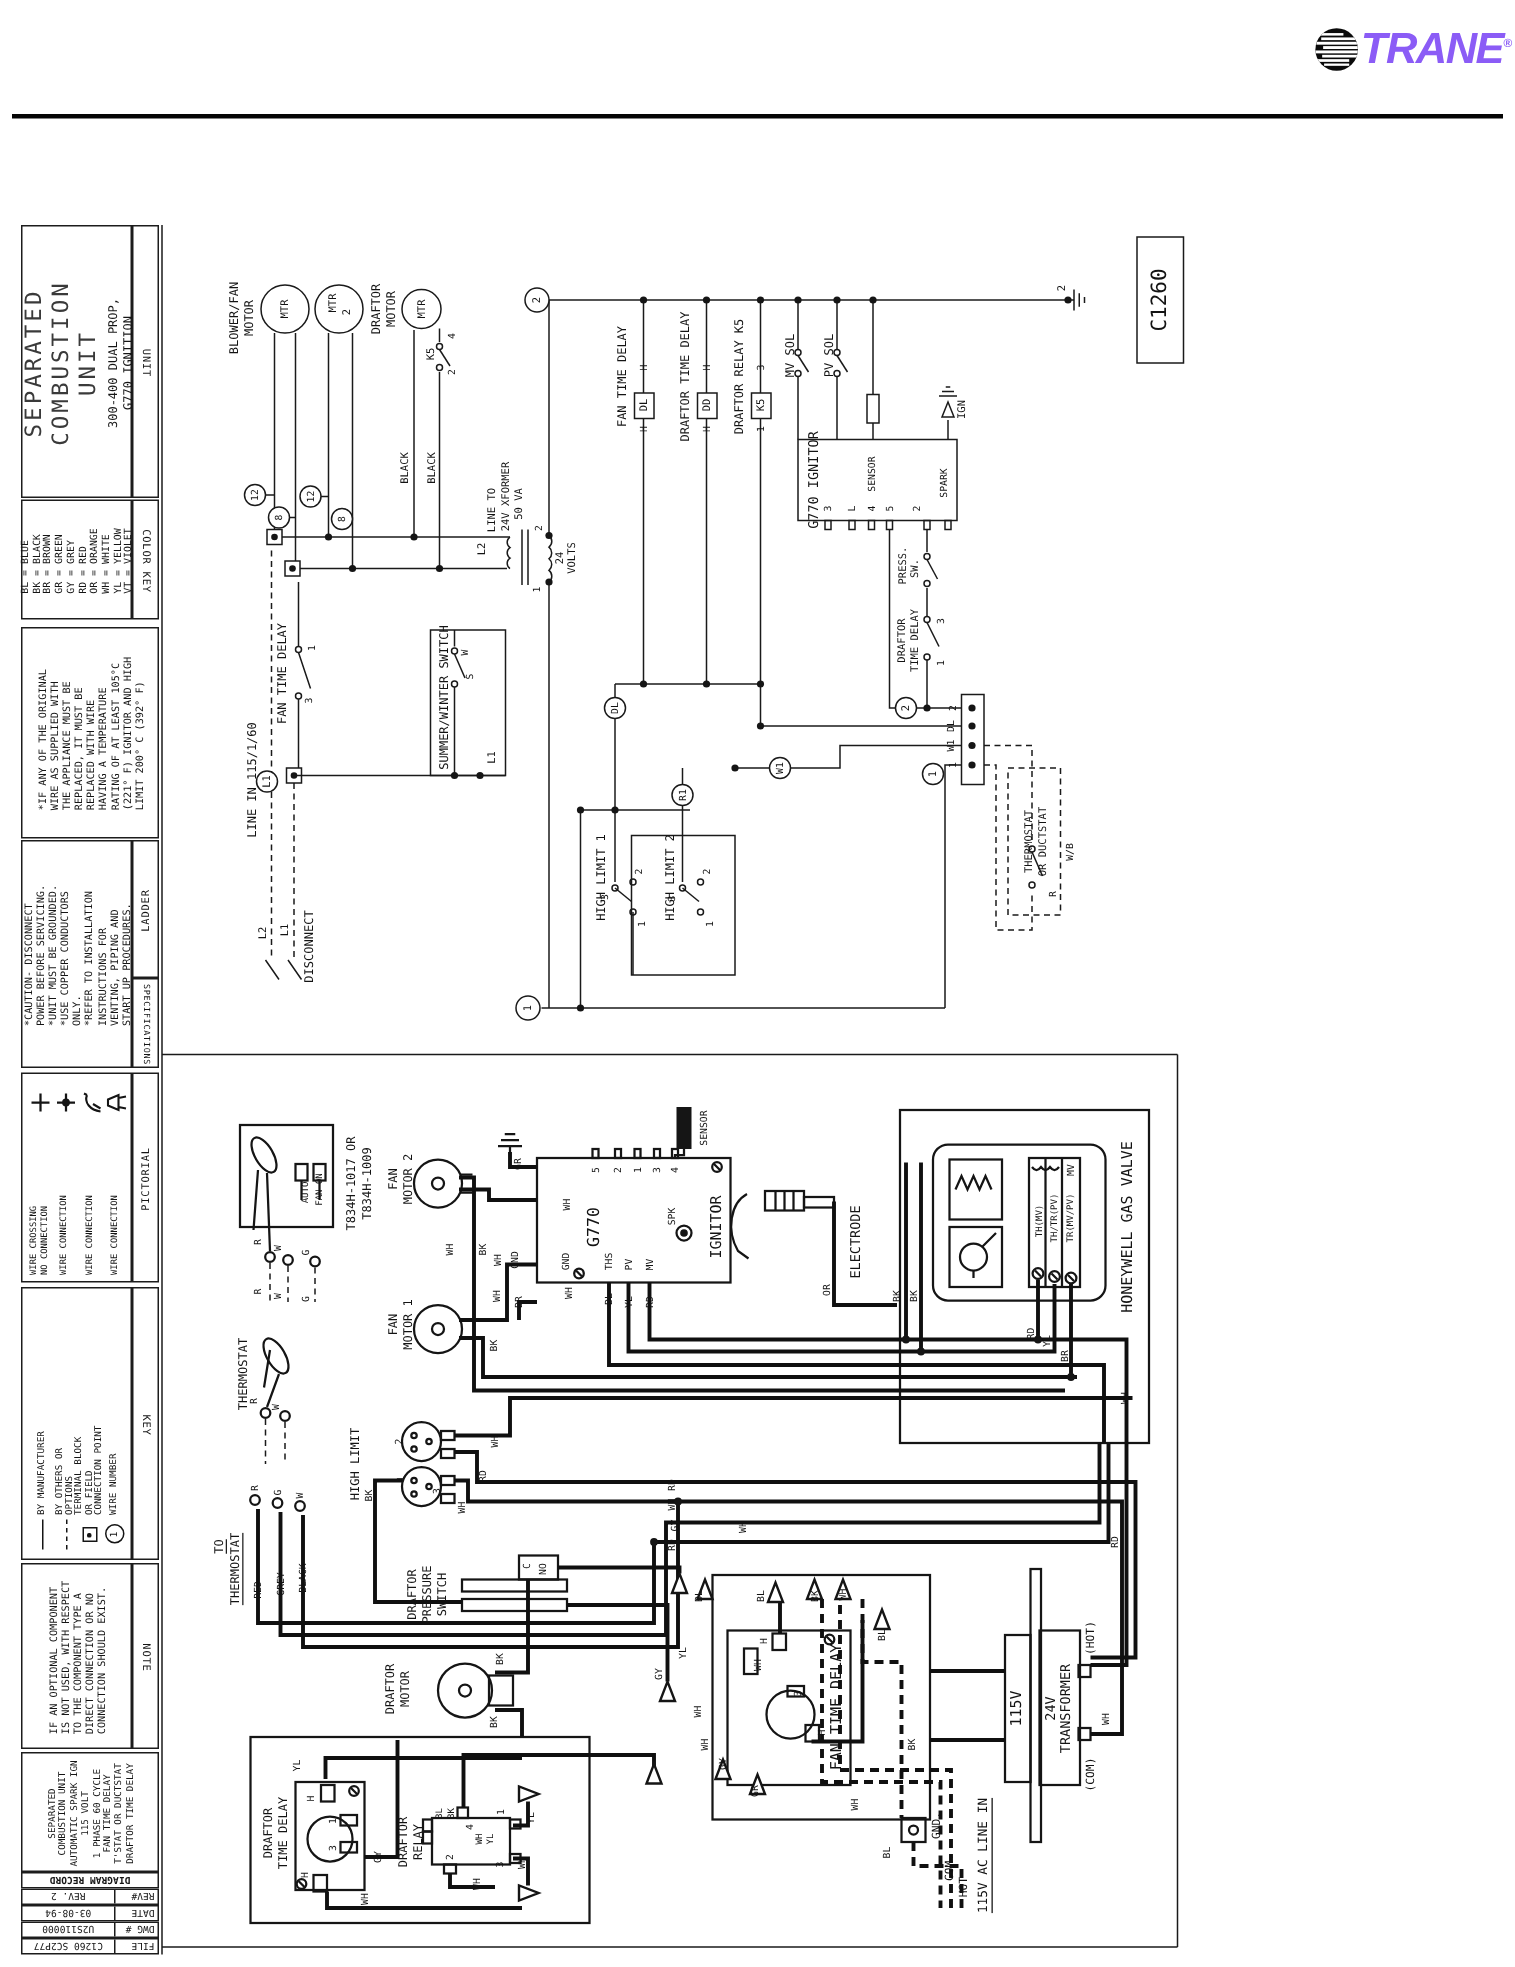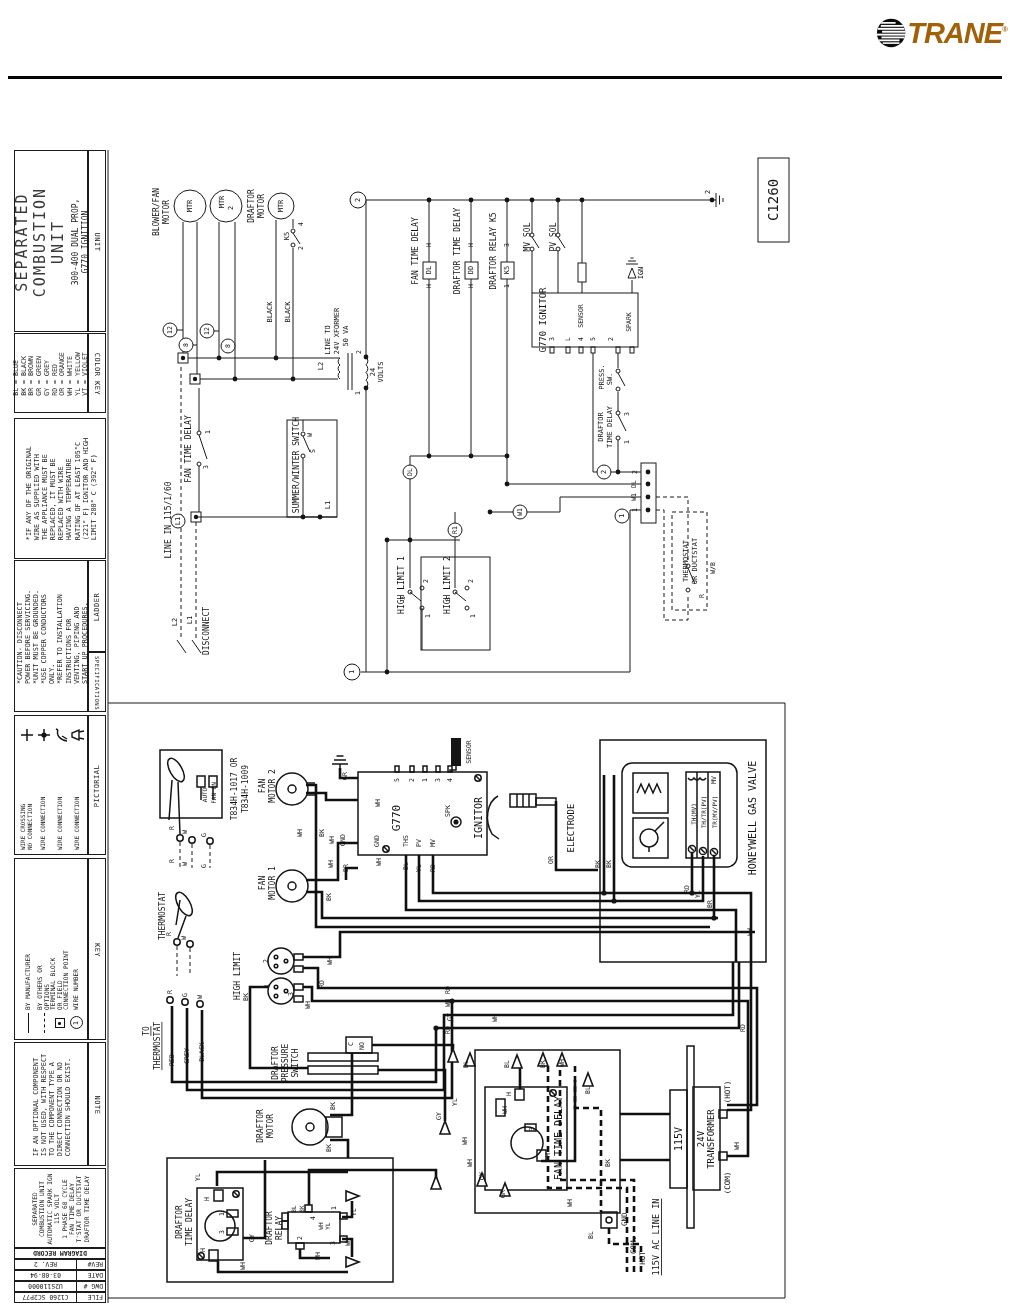--- a/index.html
+++ b/index.html
@@ -29,21 +29,21 @@
   .keyrow .sym{width:26px;display:flex;justify-content:center;align-items:center;}
   .keyrow .cap{flex:1;font-size:6.2px;line-height:6.9px;white-space:nowrap;}
   .kline{width:20px;border-top:1.6px solid #151515;}
   .kdash{width:20px;border-top:1.6px dashed #151515;}
   .kterm{width:8px;height:8px;border:1.4px solid #151515;position:relative;}
   .kterm:after{content:"";position:absolute;left:2px;top:2px;width:2.5px;height:2.5px;background:#151515;border-radius:50%;}
   .knum{width:11px;height:11px;border:1.2px solid #151515;border-radius:50%;font-size:6.5px;display:flex;align-items:center;justify-content:center;}
   
   #rule{position:absolute;left:8px;top:76px;width:994px;height:3px;background:#050505;}
   #logo{position:absolute;left:875px;top:2px;width:132px;height:62px;display:flex;align-items:center;}
-  #brand{font-family:"Liberation Sans",sans-serif;font-weight:bold;font-style:italic;font-size:29px;letter-spacing:-1px;color:#a16207;text-align:center;}
+  #brand{font-family:"Liberation Sans",sans-serif;font-weight:bold;font-style:italic;font-size:29px;letter-spacing:-1px;color:#8b5cf6;text-align:center;}
   #brand sup{font-size:8px;}
   
   #diagram-svg{position:absolute;left:0;top:0;}
   #diagram-svg text{font-family:"DejaVu Sans Mono","Liberation Mono",monospace;fill:#131313;text-anchor:middle;dominant-baseline:central;}
   .thin{stroke:#1a1a1a;stroke-width:1;fill:none;}
   .thind{stroke:#1a1a1a;stroke-width:1;fill:none;stroke-dasharray:4 3;}
   .med{stroke:#151515;stroke-width:1.5;fill:none;}
   .thick{stroke:#101010;stroke-width:2.6;fill:none;}
   .thickd{stroke:#101010;stroke-width:2.6;fill:none;stroke-dasharray:6 4;}
   .wc{fill:#fff;stroke:#1a1a1a;stroke-width:1;}

